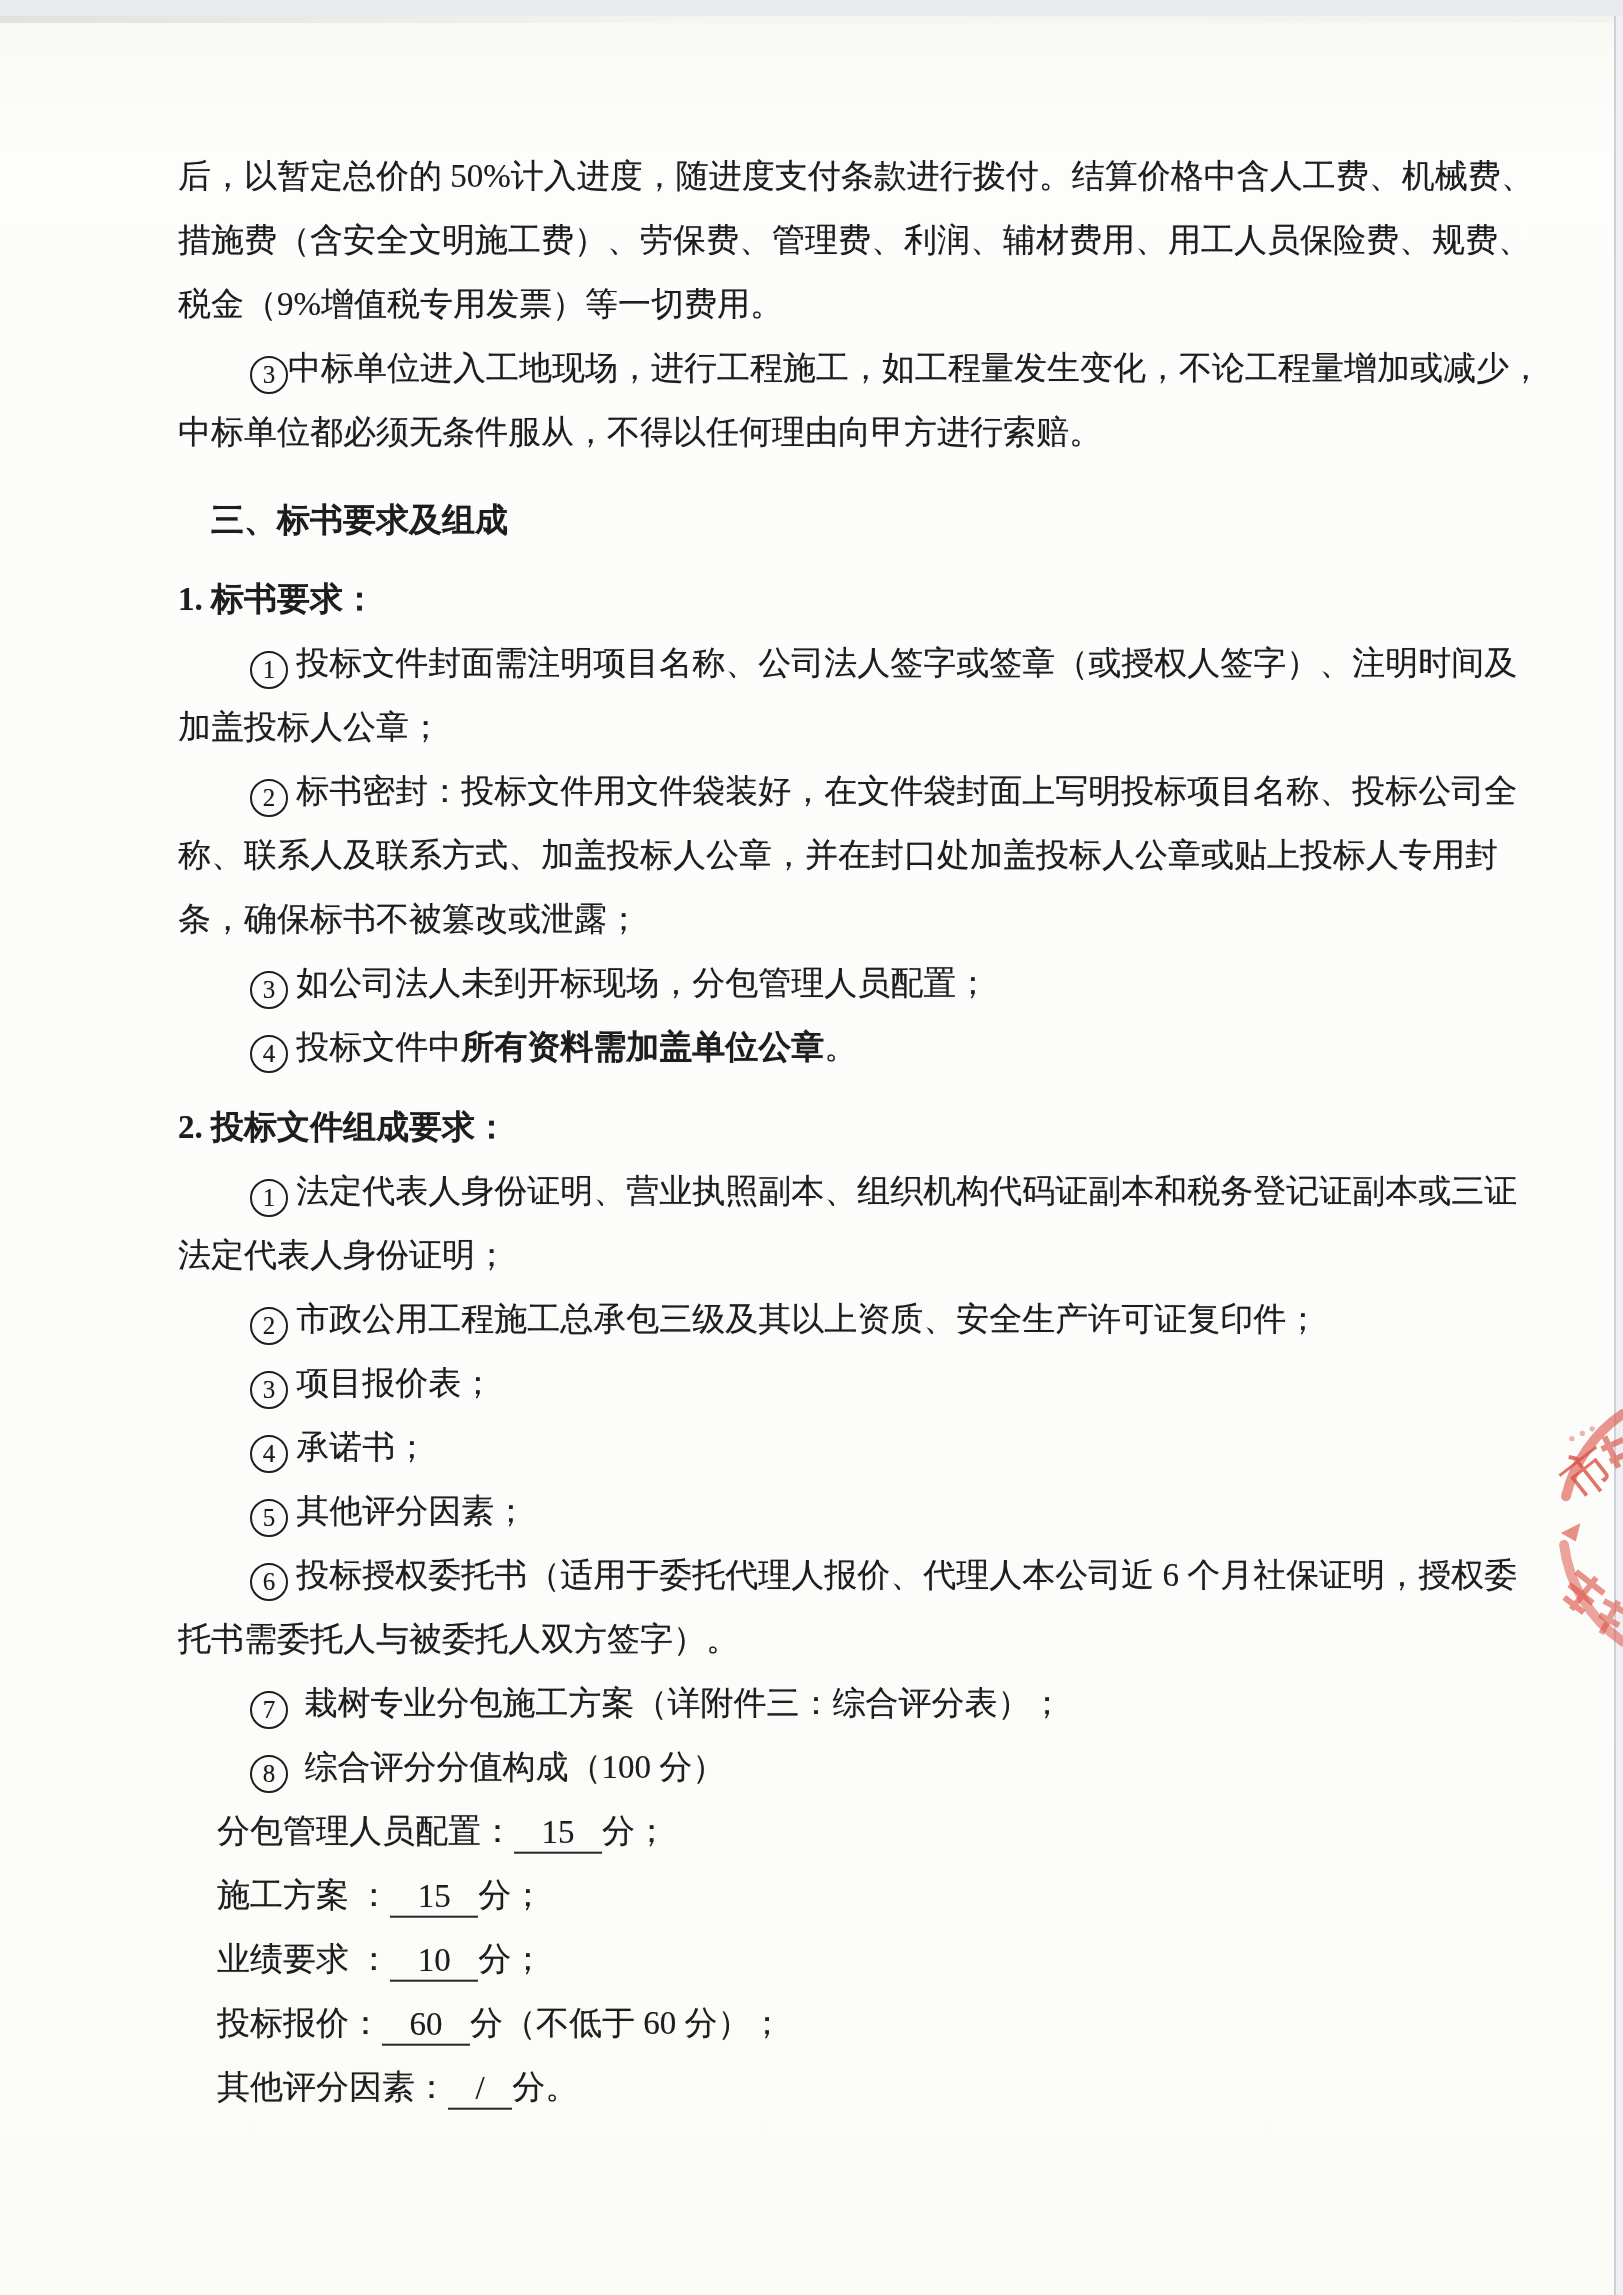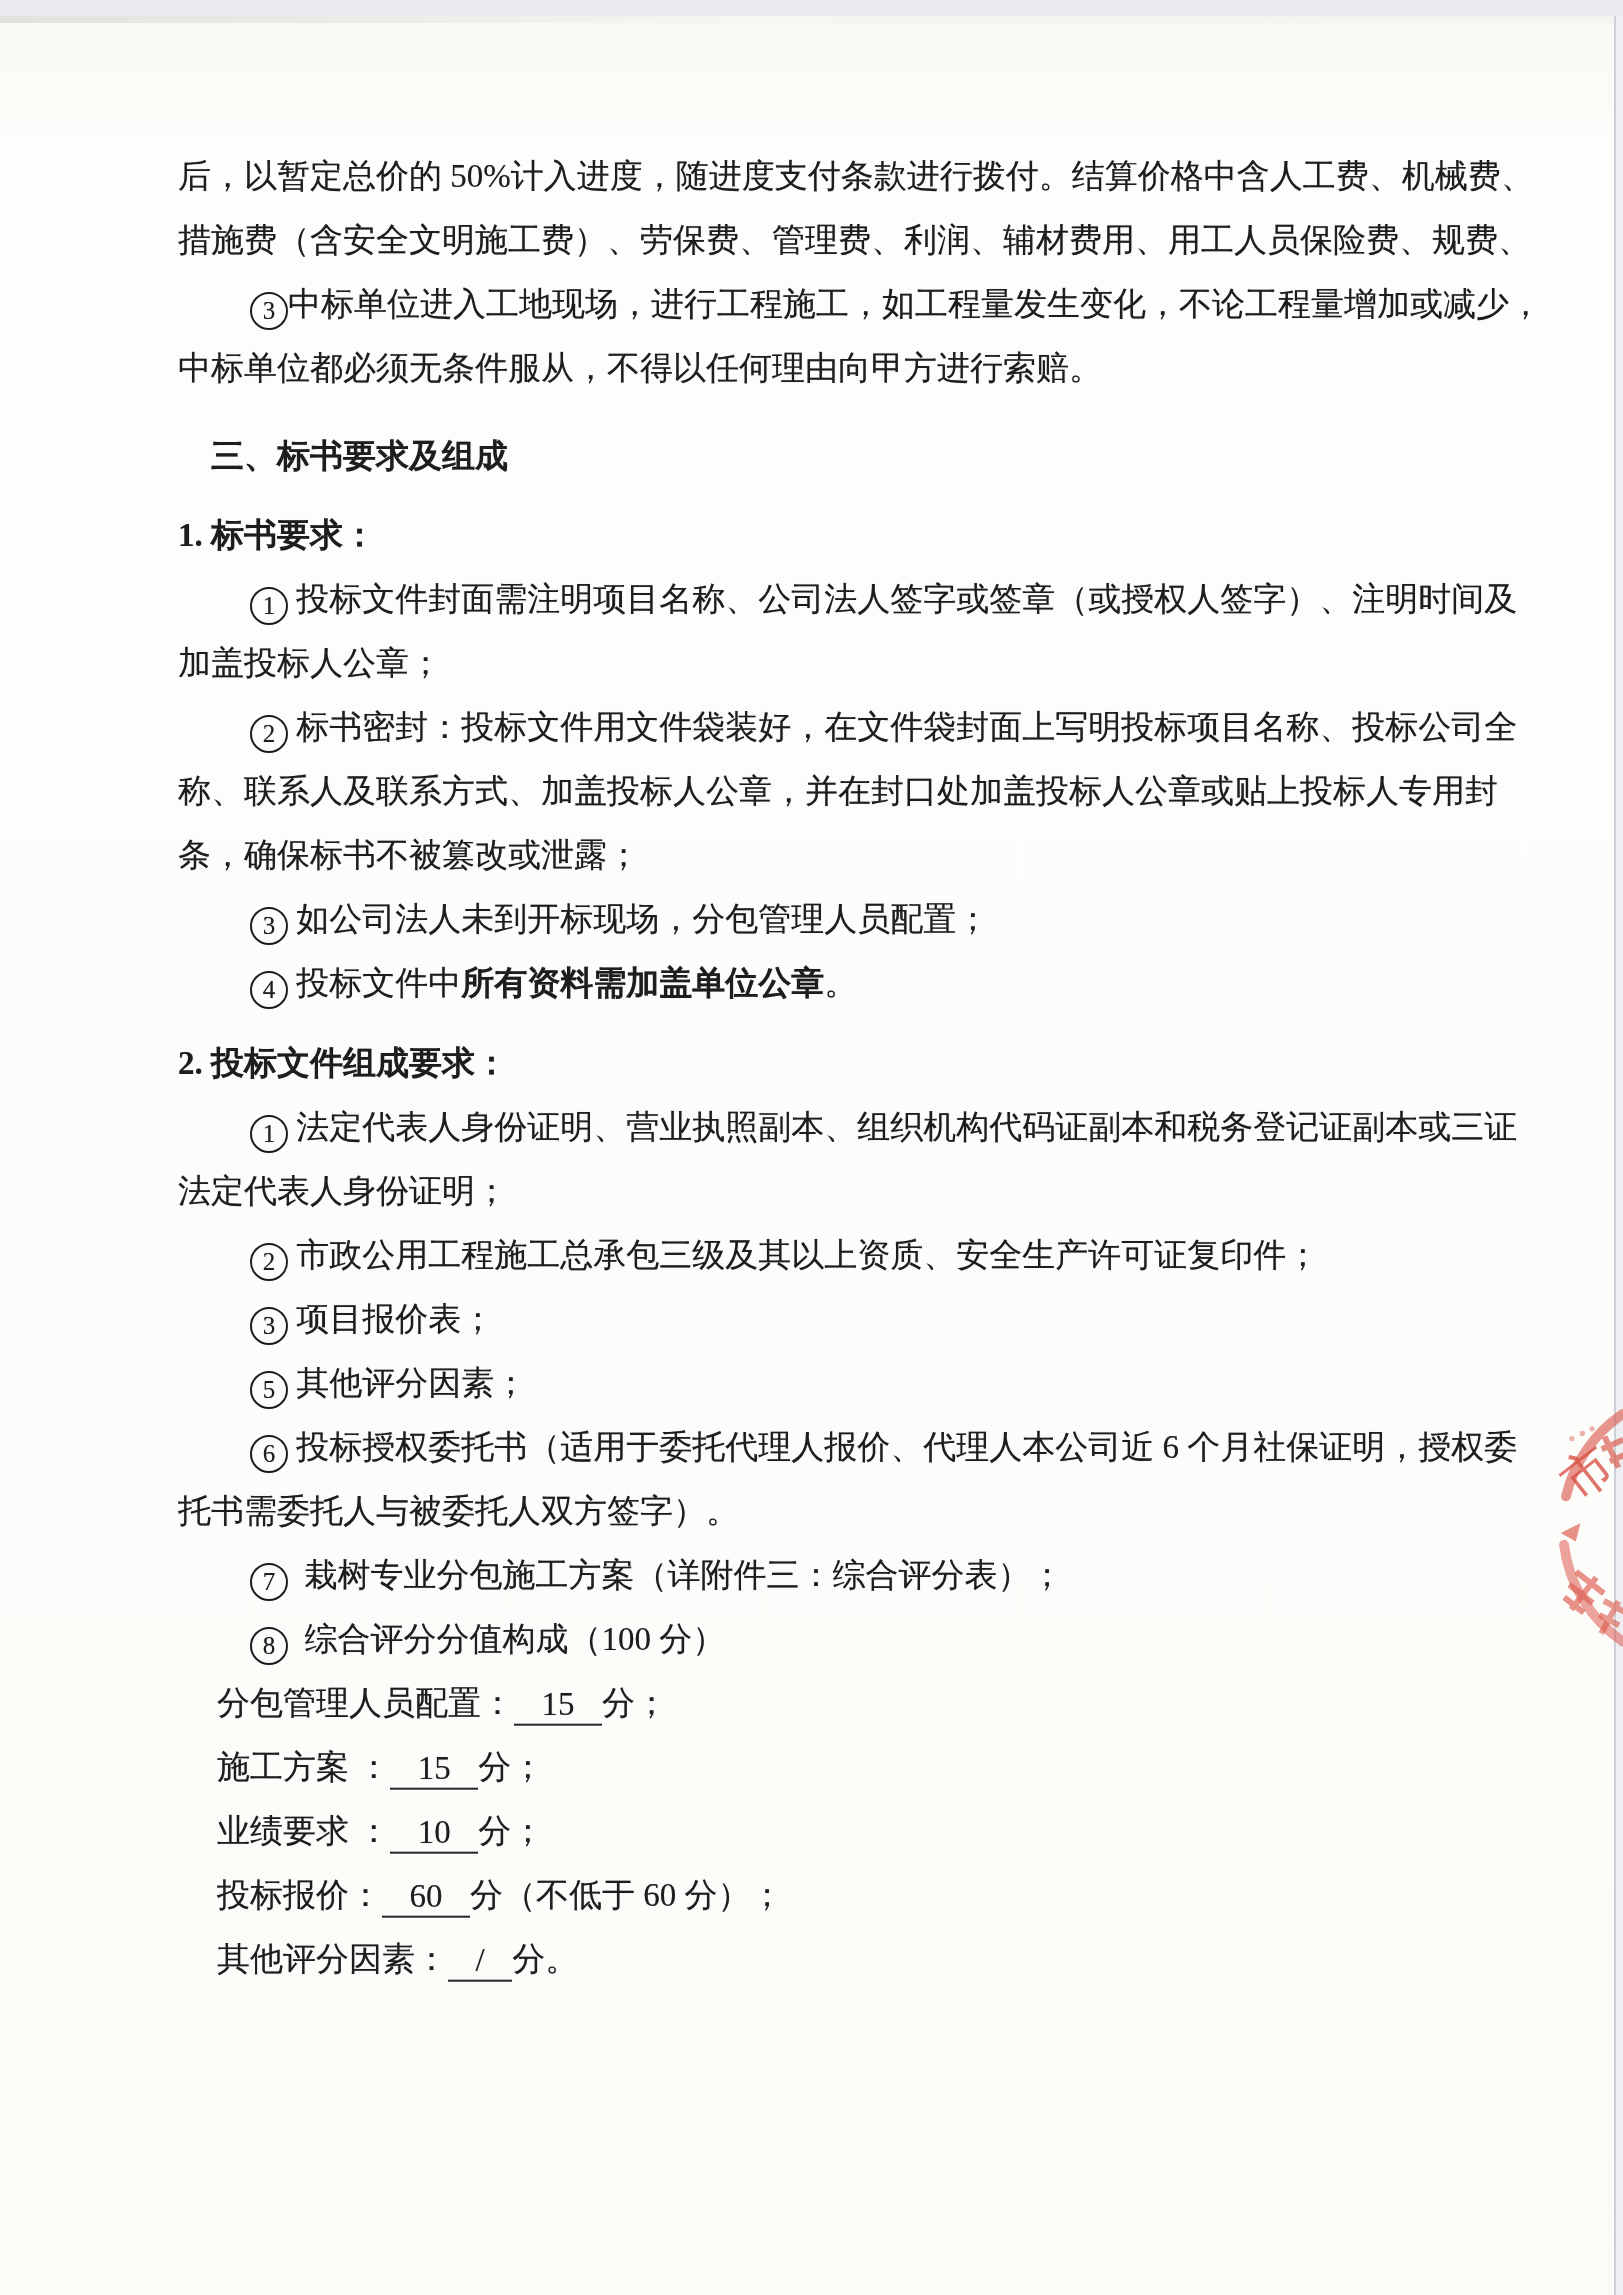--- a/index.html
+++ b/index.html
@@ -48,36 +48,38 @@
 </style>
 </head>
 <body>
 
 <div class="page">
   <div class="scan-artifact-top"></div>
 
   <div class="content">
       <div class="line para-cont"><span>后，以暂定总价的 50%计入进度，随进度支付条款进行拨付。结算价格中含人工费、机械费、</span></div>
       <div class="line para-cont"><span>措施费（含安全文明施工费）、劳保费、管理费、利润、辅材费用、用工人员保险费、规费、</span></div>
+      <div class="line para-cont"><span>税金（9%增值税专用发票）等一切费用。</span></div>
       <div class="line para-first"><span class="circ">3</span><span>中标单位进入工地现场，进行工程施工，如工程量发生变化，不论工程量增加或减少，</span></div>
       <div class="line para-cont"><span>中标单位都必须无条件服从，不得以任何理由向甲方进行索赔。</span></div>
       <div class="line heading-1"><span class="run-b">三、标书要求及组成</span></div>
       <div class="line heading-2"><span class="run-b">1. 标书要求：</span></div>
       <div class="line item"><span class="circ">1</span><span> 投标文件封面需注明项目名称、公司法人签字或签章（或授权人签字）、注明时间及</span></div>
       <div class="line item-cont"><span>加盖投标人公章；</span></div>
       <div class="line item"><span class="circ">2</span><span> 标书密封：投标文件用文件袋装好，在文件袋封面上写明投标项目名称、投标公司全</span></div>
       <div class="line item-cont"><span>称、联系人及联系方式、加盖投标人公章，并在封口处加盖投标人公章或贴上投标人专用封</span></div>
       <div class="line item-cont"><span>条，确保标书不被篡改或泄露；</span></div>
       <div class="line item"><span class="circ">3</span><span> 如公司法人未到开标现场，分包管理人员配置；</span></div>
       <div class="line item"><span class="circ">4</span><span> 投标文件中</span><span class="run-b">所有资料需加盖单位公章</span><span>。</span></div>
       <div class="line heading-2"><span class="run-b">2. 投标文件组成要求：</span></div>
       <div class="line item"><span class="circ">1</span><span> 法定代表人身份证明、营业执照副本、组织机构代码证副本和税务登记证副本或三证</span></div>
       <div class="line item-cont"><span>法定代表人身份证明；</span></div>
       <div class="line item"><span class="circ">2</span><span> 市政公用工程施工总承包三级及其以上资质、安全生产许可证复印件；</span></div>
       <div class="line item"><span class="circ">3</span><span> 项目报价表；</span></div>
+      <div class="line item"><span class="circ">4</span><span> 承诺书；</span></div>
       <div class="line item"><span class="circ">5</span><span> 其他评分因素；</span></div>
       <div class="line item"><span class="circ">6</span><span> 投标授权委托书（适用于委托代理人报价、代理人本公司近 6 个月社保证明，授权委</span></div>
       <div class="line item-cont"><span>托书需委托人与被委托人双方签字）。</span></div>
       <div class="line item"><span class="circ">7</span><span>  栽树专业分包施工方案（详附件三：综合评分表）；</span></div>
       <div class="line item"><span class="circ">8</span><span>  综合评分分值构成（100 分）</span></div>
       <div class="line score"><span>分包管理人员配置：</span><span class="run-u">15</span><span>分；</span></div>
       <div class="line score"><span>施工方案 ：</span><span class="run-u">15</span><span>分；</span></div>
       <div class="line score"><span>业绩要求 ：</span><span class="run-u">10</span><span>分；</span></div>
       <div class="line score"><span>投标报价：</span><span class="run-u">60</span><span>分（不低于 60 分）；</span></div>
       <div class="line score"><span>其他评分因素：</span><span class="run-u">/</span><span>分。</span></div>

